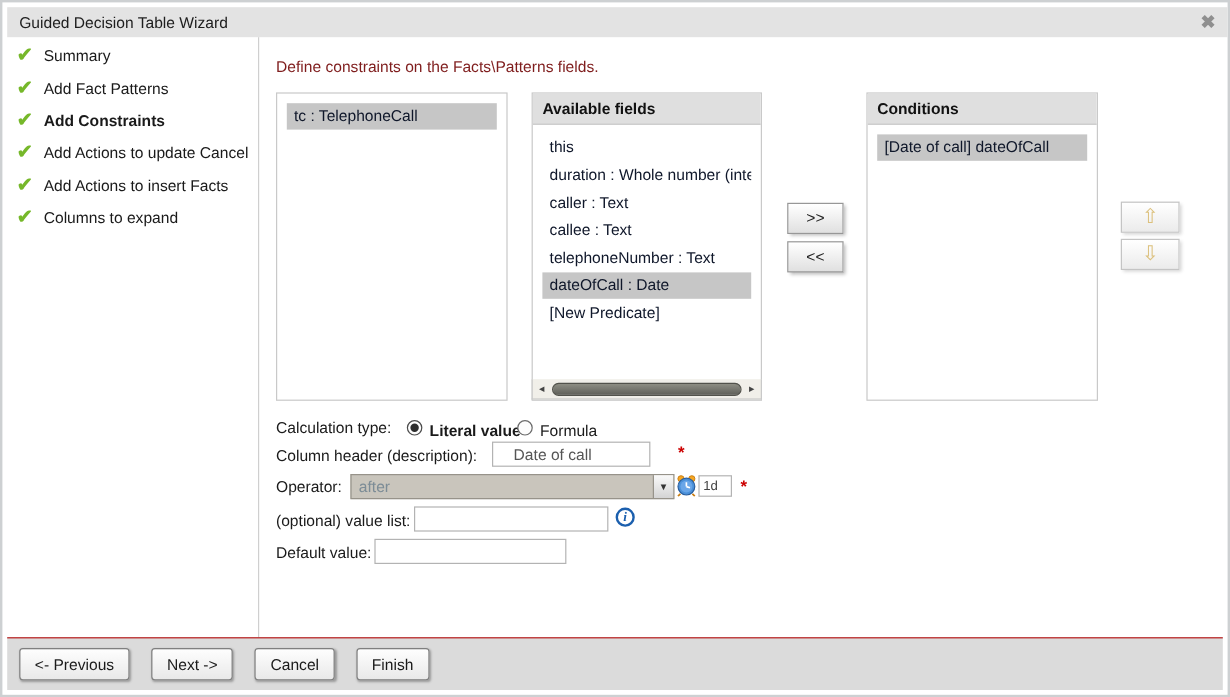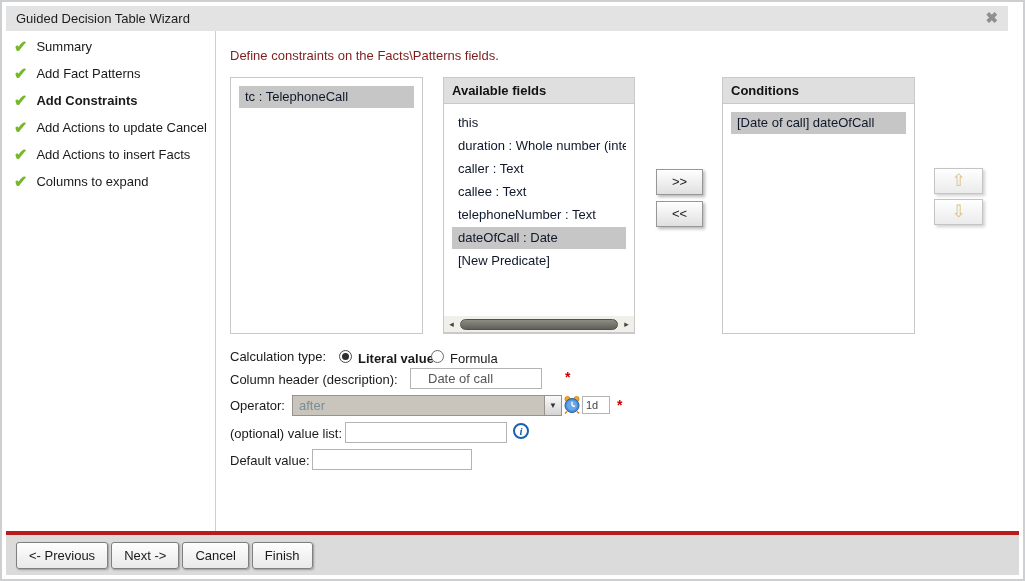--- a/index.html
+++ b/index.html
@@ -1,20 +1,20 @@
 <!DOCTYPE html>
 <html><head>
 <meta charset="utf-8">
 <style>
   * { margin:0; padding:0; box-sizing:border-box; }
   html,body { width:1025px; height:581px; background:#f2f2f2; font-family:"Liberation Sans", sans-serif; }
   #dialog { position:absolute; left:0; top:0; width:1025px; height:581px; background:#ffffff; border:2px solid #cdd0d2; }
 
   
-  #titlebar { position:absolute; left:4px; top:4px; right:15px; height:25px; background:#e3e3e3; }
+  #titlebar { position:absolute; left:4px; top:4px; right:0; height:25px; background:#e3e3e3; }
   #titlebar .ttl { position:absolute; left:10px; top:0; line-height:25px; font-size:13px; color:#1d1d1d; }
   #close-x { position:absolute; right:10px; top:3px; font-size:15px; font-weight:bold; color:#8f8f8f; cursor:pointer; }
 
   
   #sidebar { position:absolute; left:4px; top:31px; width:208px; }
   #divider { position:absolute; left:213px; top:29px; width:1px; height:504px; background:#cfcfcf; }
   .step { display:flex; align-items:center; gap:9px; padding:5px 0 5px 8px; height:27px; cursor:pointer; }
   .step .check { color:#76b82a; font-size:16px; font-weight:bold; line-height:16px; }
   .step .step-label { font-size:13px; color:#1a1a1a; }
   .step.active .step-label { font-weight:bold; }
@@ -57,21 +57,21 @@
   #op-select { position:absolute; left:290px; top:393px; width:270px; height:21px; background:#c9c5bc; border:1px solid #97938a; cursor:default; }
   #op-value { position:absolute; left:6px; top:0; line-height:19px; font-size:13px; color:#7c8c96; }
   #op-arrow { position:absolute; right:0; top:0; width:17px; height:19px; background:linear-gradient(#fafafa,#d4d4d4); border-left:1px solid #97938a; text-align:center; font-size:8px; line-height:19px; color:#333; cursor:pointer; }
 
   #clock-icon { position:absolute; left:561px; top:393px; width:18px; height:19px; cursor:pointer; }
   #input-1d { left:580px; top:394px; width:28px; height:18px; font-size:11px; padding:1px 3px; color:#444; }
 
   #info-icon { position:absolute; left:511px; top:421px; width:16px; height:16px; border:2px solid #1b5fae; border-radius:50%; color:#1b5fae; font-family:"Liberation Serif", serif; font-style:italic; font-weight:bold; font-size:11px; text-align:center; line-height:12px; cursor:pointer; }
 
   
-  #footer { position:absolute; left:4px; right:4px; bottom:4px; height:44px; background:#dbdbdb; border-top:4px solid #b91c1c; display:flex; align-items:center; gap:3px; padding-left:10px; }
+  #footer { position:absolute; left:4px; right:4px; bottom:4px; height:44px; background:#dbdbdb; border-top:1px solid #b91c1c; display:flex; align-items:center; gap:18px; padding-left:10px; }
   .fbtn { height:27px; padding:0 12px; background:linear-gradient(#fefefe,#e9e9e9); border:1px solid #7f7f7f; border-radius:3px; box-shadow:1px 1px 2px rgba(0,0,0,0.3); font-family:"Liberation Sans", sans-serif; font-size:13px; color:#1a1a1a; cursor:pointer; }
 </style>
 </head>
 <body>
 
 <div id="dialog">
 
   <div id="titlebar">
     <span class="ttl">Guided Decision Table Wizard</span>
     <span id="close-x">✖</span>

